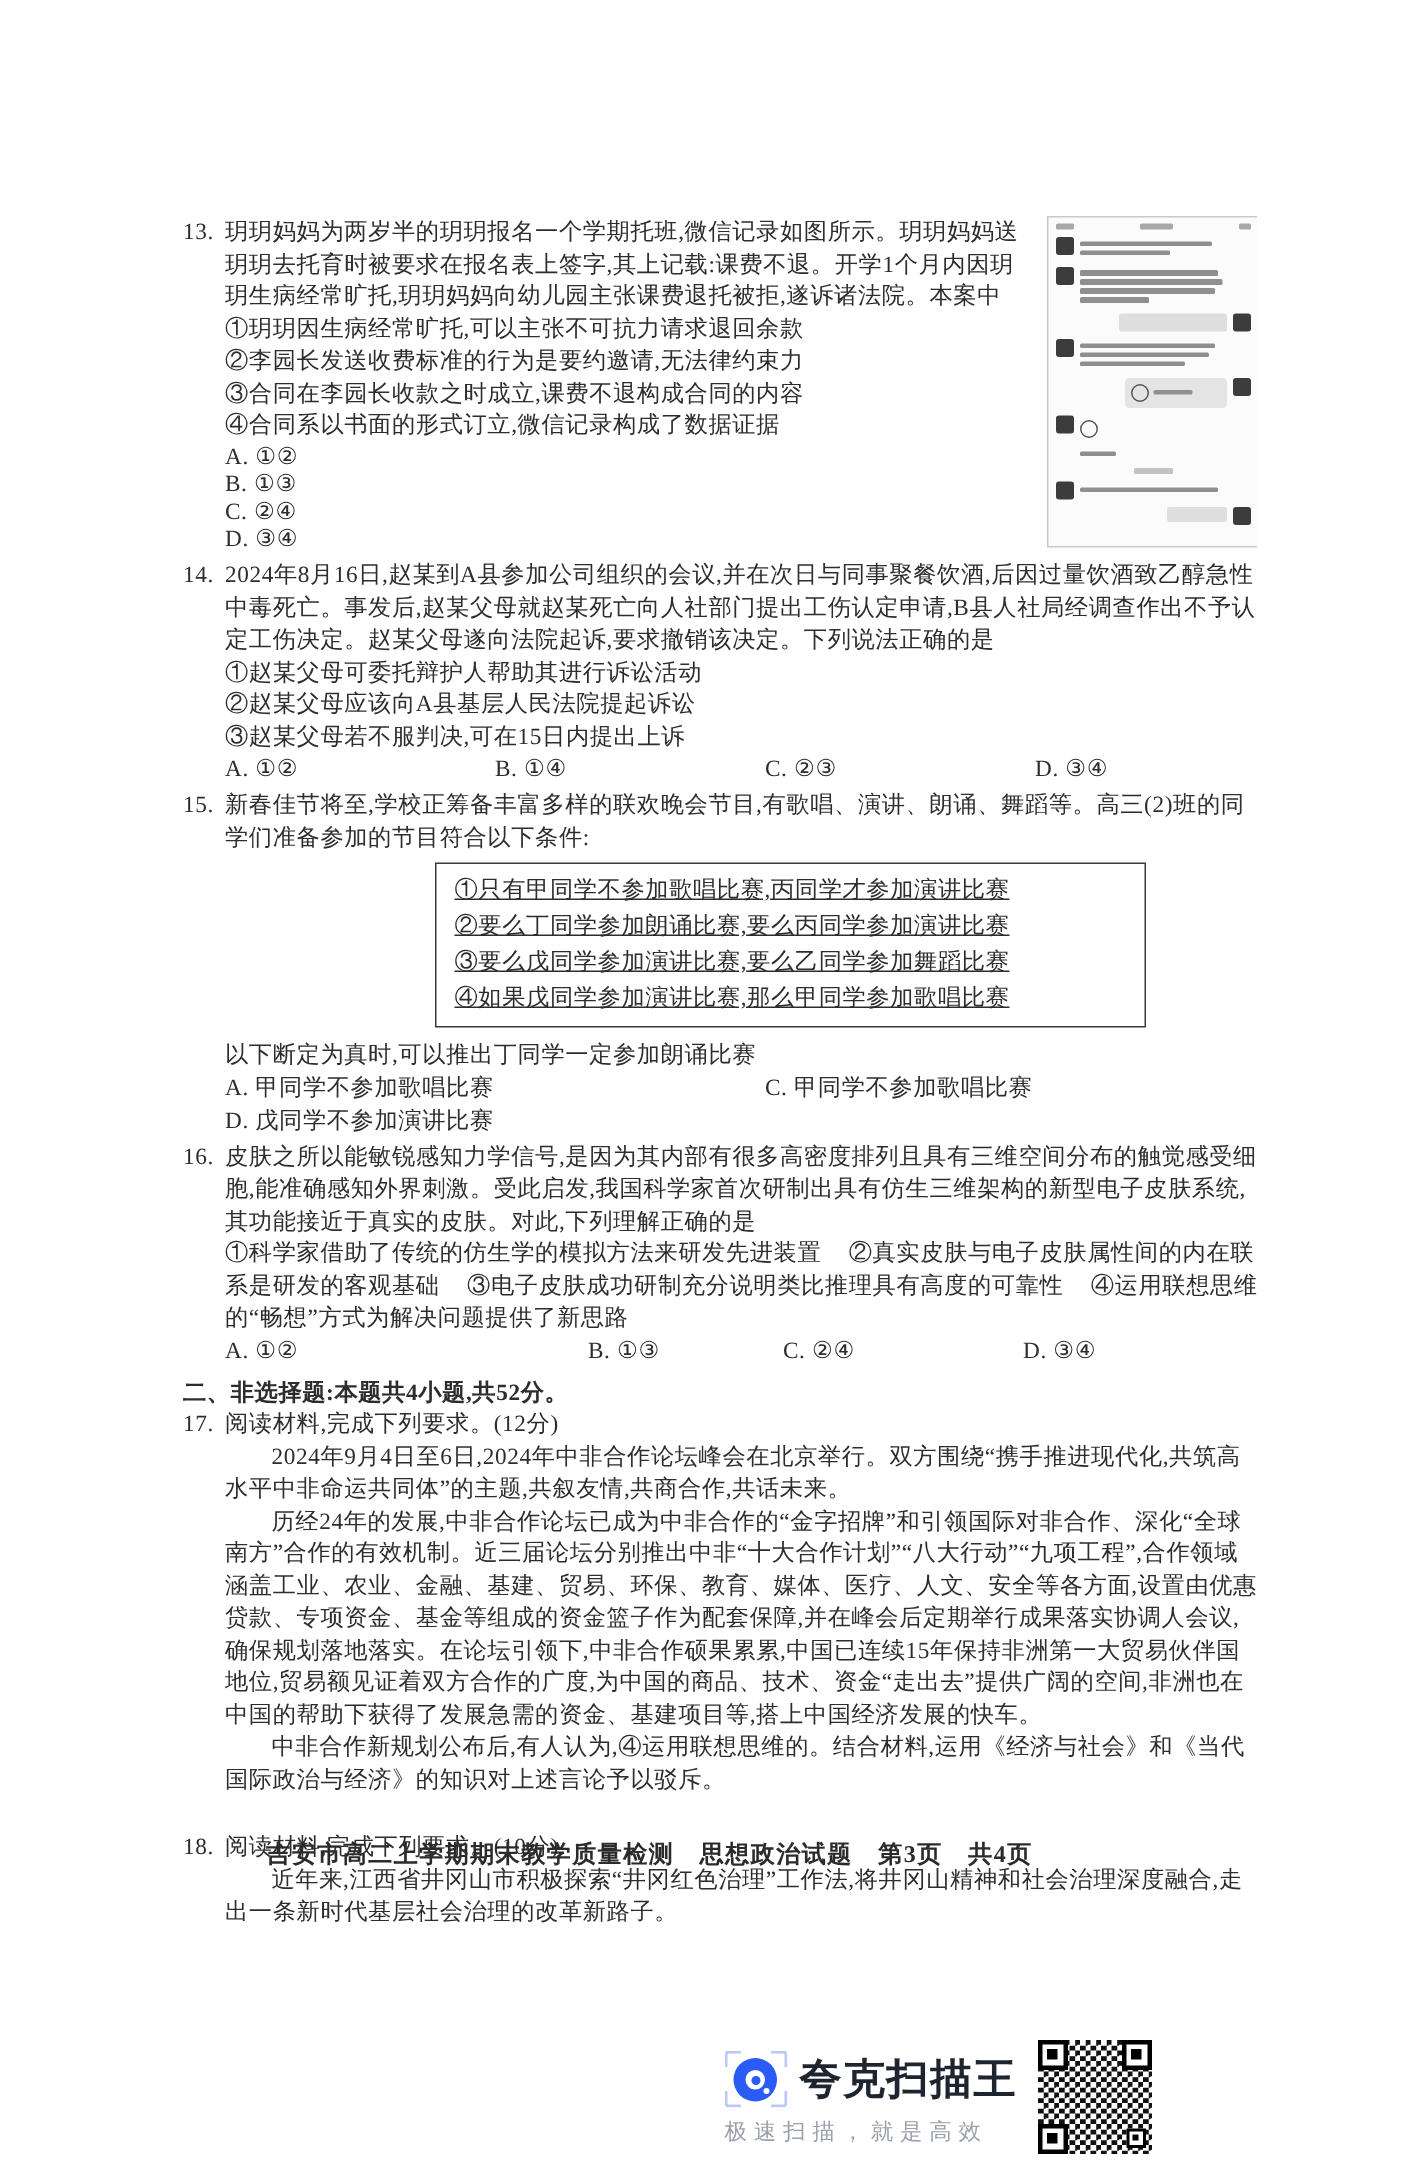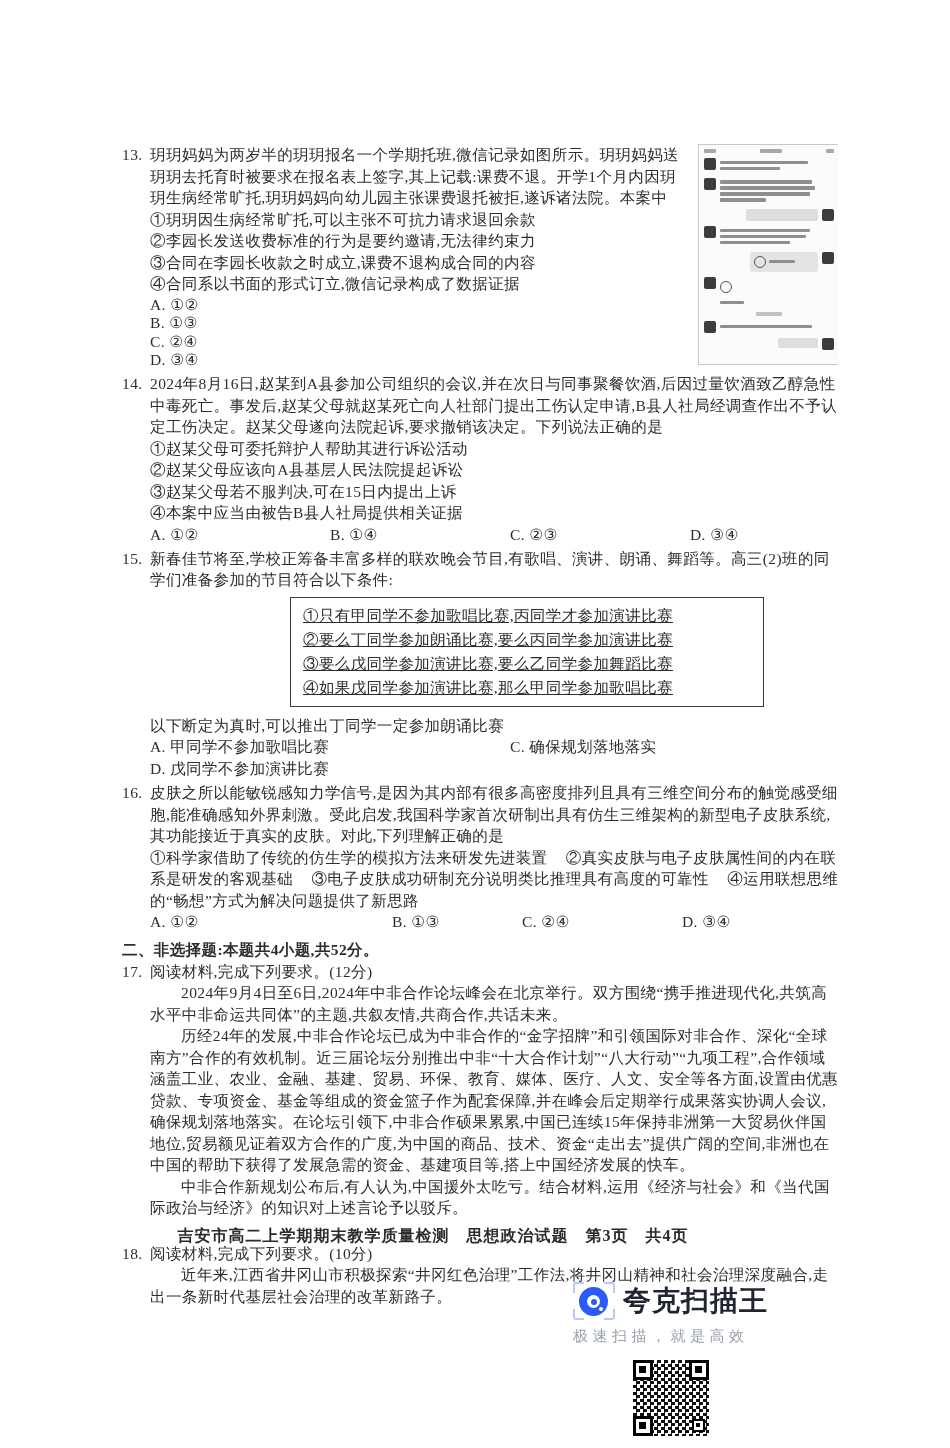--- a/index.html
+++ b/index.html
@@ -30,21 +30,21 @@
   .cl{height:3.5px;background:#8f8f8f;border-radius:1px;margin:2.5px 0;}
   .cbubR{background:#dedede;height:12px;border-radius:2px;}
   .csticker{background:#e4e4e4;width:64px;height:20px;border-radius:3px;display:flex;align-items:center;padding-left:4px;gap:3px;}
   .cface{width:12px;height:12px;border-radius:50%;border:1.5px solid #555;box-sizing:border-box;}
   .cts{width:26px;height:4px;background:#c2c2c2;margin:4px auto;border-radius:1px;}
   
   .footer{position:absolute;left:14px;top:1226px;width:100%;text-align:center;font-size:16px;
           letter-spacing:1px;color:#2b2b2b;filter:blur(.3px);font-weight:bold;}
   
   .wm{position:absolute;right:70px;bottom:12px;display:flex;align-items:center;gap:14px;
-      font-family:"Liberation Sans","DejaVu Sans",sans-serif;flex-direction:column;}
+      font-family:"Liberation Sans","DejaVu Sans",sans-serif;}
   .wm-left{display:flex;flex-direction:column;}
   .wm-top{display:flex;align-items:center;gap:8px;}
   .logo{position:relative;width:42px;height:42px;flex:none;}
   .corner{position:absolute;width:9px;height:9px;border:2.5px solid #b9c9f8;}
   .c-tl{left:0;top:2px;border-right:none;border-bottom:none;border-radius:3px 0 0 0;}
   .c-tr{right:0;top:2px;border-left:none;border-bottom:none;border-radius:0 3px 0 0;}
   .c-bl{left:0;bottom:2px;border-right:none;border-top:none;border-radius:0 0 0 3px;}
   .c-br{right:0;bottom:2px;border-left:none;border-top:none;border-radius:0 0 3px 0;}
   .logo-circle{position:absolute;left:6px;top:7px;width:29px;height:29px;border-radius:50%;background:#2a5bf6;}
   .logo-circle::before{content:"";position:absolute;left:8px;top:8px;width:13px;height:13px;
@@ -138,42 +138,41 @@
       <div class="opt-line">C. ②④</div>
       <div class="opt-line">D. ③④</div>
     </div>
 
     <div class="q">
       <span class="qnum">14.</span>
       <div>2024年8月16日,赵某到A县参加公司组织的会议,并在次日与同事聚餐饮酒,后因过量饮酒致乙醇急性中毒死亡。事发后,赵某父母就赵某死亡向人社部门提出工伤认定申请,B县人社局经调查作出不予认定工伤决定。赵某父母遂向法院起诉,要求撤销该决定。下列说法正确的是</div>
       <div>①赵某父母可委托辩护人帮助其进行诉讼活动</div>
       <div>②赵某父母应该向A县基层人民法院提起诉讼</div>
       <div>③赵某父母若不服判决,可在15日内提出上诉</div>
-      <div>④本案中应当由被告B县人社局提供相关证据</div>
       <div class="opts-row">
         <span>A. ①②</span>
         <span>B. ①④</span>
         <span>C. ②③</span>
         <span>D. ③④</span>
       </div>
     </div>
 
     <div class="q">
       <span class="qnum">15.</span>
       <div>新春佳节将至,学校正筹备丰富多样的联欢晚会节目,有歌唱、演讲、朗诵、舞蹈等。高三(2)班的同学们准备参加的节目符合以下条件:</div>
       <div class="box">
         <div>①只有甲同学不参加歌唱比赛,丙同学才参加演讲比赛</div>
         <div>②要么丁同学参加朗诵比赛,要么丙同学参加演讲比赛</div>
         <div>③要么戊同学参加演讲比赛,要么乙同学参加舞蹈比赛</div>
         <div>④如果戊同学参加演讲比赛,那么甲同学参加歌唱比赛</div>
       </div>
       <div>以下断定为真时,可以推出丁同学一定参加朗诵比赛</div>
       <div class="opts-grid">
         <span>A. 甲同学不参加歌唱比赛</span>
-        <span>C. 确保规划落地落实</span>
+        <span>C. 甲同学不参加歌唱比赛</span>
         <span>D. 戊同学不参加演讲比赛</span>
       </div>
     </div>
 
     <div class="q">
       <span class="qnum">16.</span>
       <div>皮肤之所以能敏锐感知力学信号,是因为其内部有很多高密度排列且具有三维空间分布的触觉感受细胞,能准确感知外界刺激。受此启发,我国科学家首次研制出具有仿生三维架构的新型电子皮肤系统,其功能接近于真实的皮肤。对此,下列理解正确的是</div>
       <div class="inline-items">
         <span>①科学家借助了传统的仿生学的模拟方法来研发先进装置</span>
         <span>②真实皮肤与电子皮肤属性间的内在联系是研发的客观基础</span>
@@ -188,21 +187,21 @@
       </div>
     </div>
 
     <div class="sec-head">二、非选择题:本题共4小题,共52分。</div>
 
     <div class="q">
       <span class="qnum">17.</span>
       <div>阅读材料,完成下列要求。(12分)</div>
       <div class="para">2024年9月4日至6日,2024年中非合作论坛峰会在北京举行。双方围绕“携手推进现代化,共筑高水平中非命运共同体”的主题,共叙友情,共商合作,共话未来。</div>
       <div class="para">历经24年的发展,中非合作论坛已成为中非合作的“金字招牌”和引领国际对非合作、深化“全球南方”合作的有效机制。近三届论坛分别推出中非“十大合作计划”“八大行动”“九项工程”,合作领域涵盖工业、农业、金融、基建、贸易、环保、教育、媒体、医疗、人文、安全等各方面,设置由优惠贷款、专项资金、基金等组成的资金篮子作为配套保障,并在峰会后定期举行成果落实协调人会议,确保规划落地落实。在论坛引领下,中非合作硕果累累,中国已连续15年保持非洲第一大贸易伙伴国地位,贸易额见证着双方合作的广度,为中国的商品、技术、资金“走出去”提供广阔的空间,非洲也在中国的帮助下获得了发展急需的资金、基建项目等,搭上中国经济发展的快车。</div>
-      <div class="para">中非合作新规划公布后,有人认为,中国援外太吃亏。结合材料,运用《经济与社会》和《当代国际政治与经济》的知识对上述言论予以驳斥。</div>
+      <div class="para">中非合作新规划公布后,有人认为,④运用联想思维的。结合材料,运用《经济与社会》和《当代国际政治与经济》的知识对上述言论予以驳斥。</div>
     </div>
 
     <div class="q" style="margin-top:24px">
       <span class="qnum">18.</span>
       <div>阅读材料,完成下列要求。(10分)</div>
       <div class="para">近年来,江西省井冈山市积极探索“井冈红色治理”工作法,将井冈山精神和社会治理深度融合,走出一条新时代基层社会治理的改革新路子。</div>
     </div>
   </div>
 
   <div class="footer">吉安市高二上学期期末教学质量检测　思想政治试题　第3页　共4页</div>

